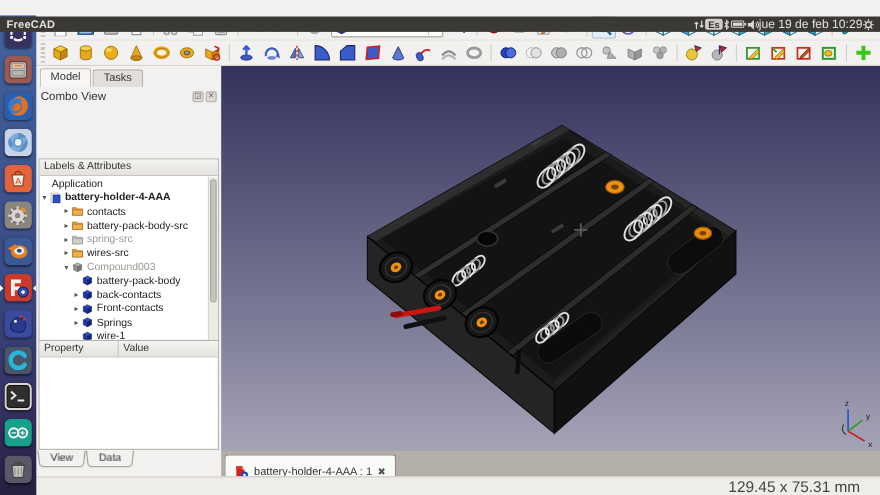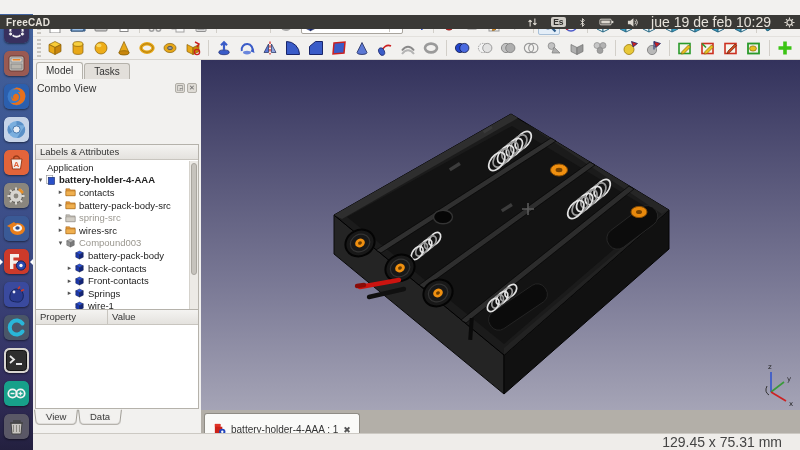--- a/index.html
+++ b/index.html
@@ -2,25 +2,25 @@
 <html><head>
 <meta charset="utf-8">
 <style>
   * { margin:0; padding:0; box-sizing:border-box; }
   html,body { width:800px; height:450px; overflow:hidden; }
   body { font-family:"Liberation Sans","DejaVu Sans",sans-serif; background:#f2f1ef; position:relative; }
 
   
   #top-panel { position:absolute; left:0; top:15px; width:800px; height:14px; background:#3a3936; color:#e6e2da; display:flex; align-items:center; font-size:10px; z-index:30; }
   #panel-title { font-weight:bold; margin-left:6px; letter-spacing:.2px; }
-  #tray { margin-left:auto; display:flex; align-items:center; gap:13px; padding-right:5px; }
+  #tray { margin-left:auto; display:flex; align-items:center; gap:0; padding-right:5px; }
   #tray .tico { display:inline-flex; align-items:center; }
   #tray svg { display:block; }
   #kbd-es { background:#cfccc6; color:#2f2e2b; font-size:8.5px; font-weight:bold; border-radius:2px; padding:0 2.5px; line-height:10px; }
-  #clock { font-size:14px; }
+  #clock { font-size:11px; }
 
   
   #launcher { position:absolute; left:0; top:14px; width:33px; height:436px; background:linear-gradient(#41639f,#3b4a84 55%,#332e5c 85%,#23203f); z-index:25; overflow:hidden; }
   .lnch { position:relative; width:33px; height:33px; display:flex; align-items:center; justify-content:center; }
   .lnch .tile { width:25px; height:25px; border-radius:5px; box-shadow:0 1px 2px rgba(0,0,0,.5); display:flex; align-items:center; justify-content:center; overflow:hidden; }
   .lnch svg { display:block; }
   .arrowL,.arrowR { position:absolute; top:50%; transform:translateY(-50%); width:0; height:0; border-top:3.5px solid transparent; border-bottom:3.5px solid transparent; }
   .arrowL { left:0; border-left:3.5px solid #fff; }
   .arrowR { right:0; border-right:3.5px solid #fff; }
 

